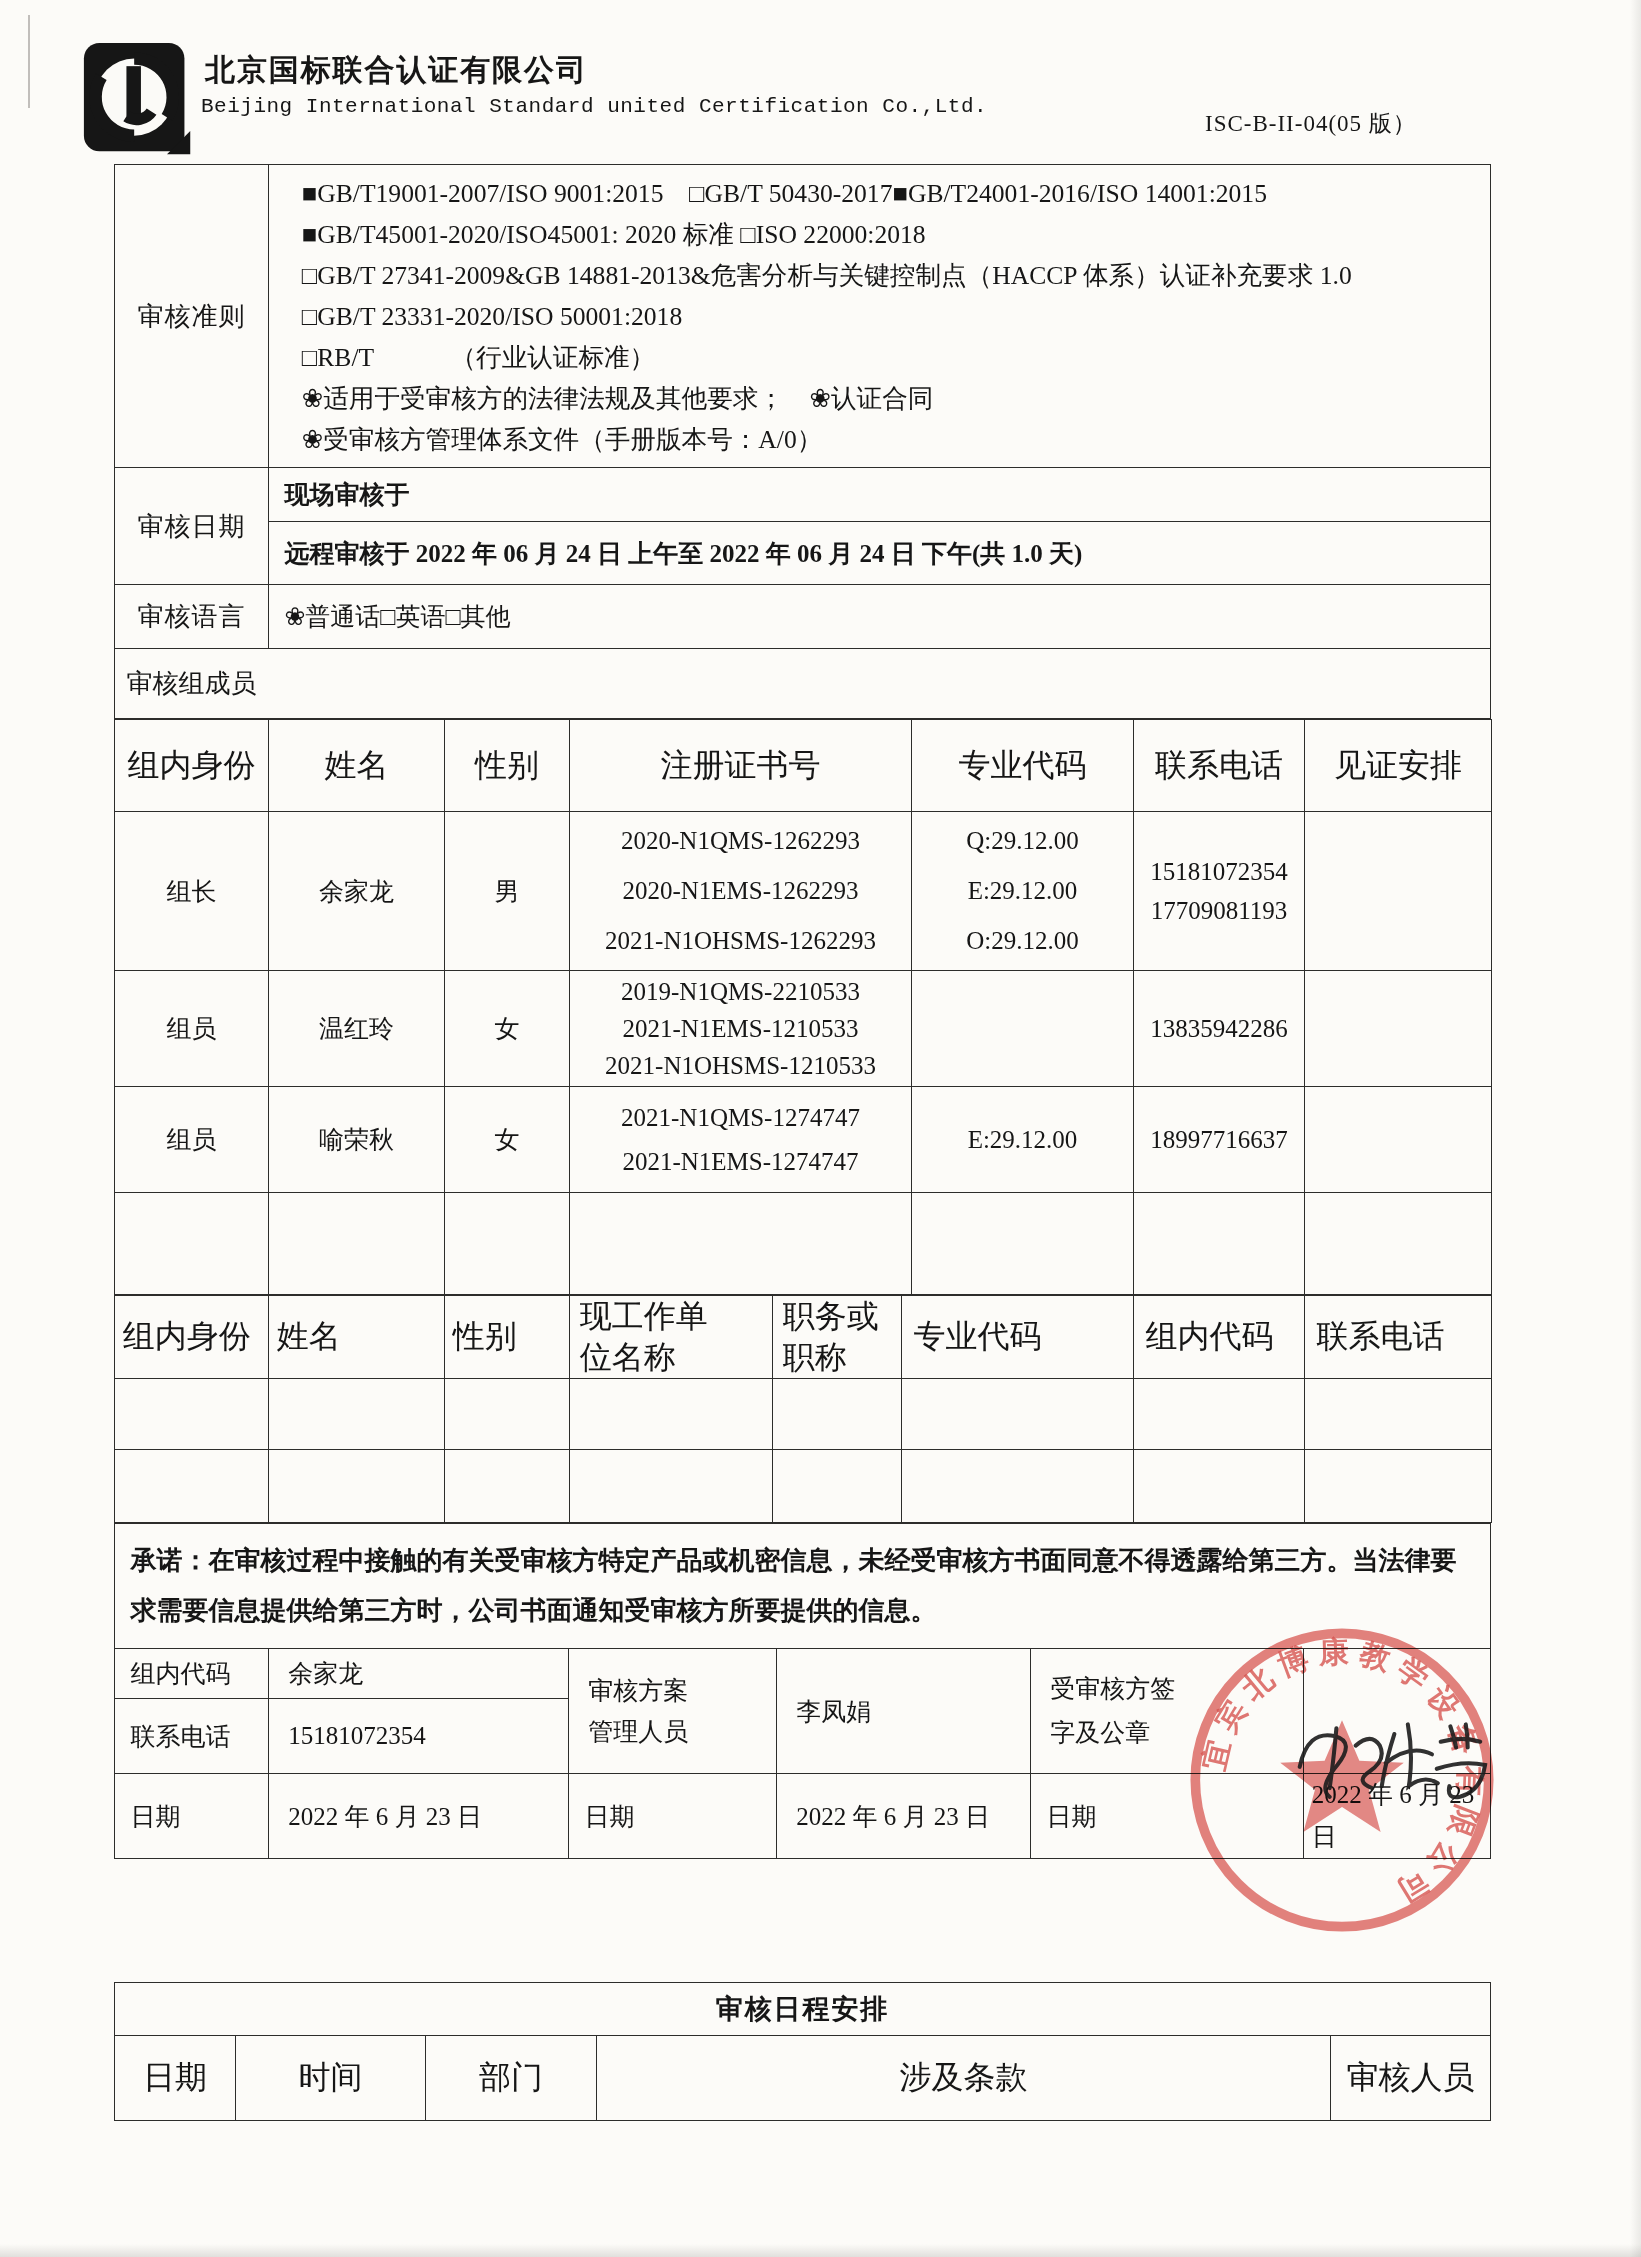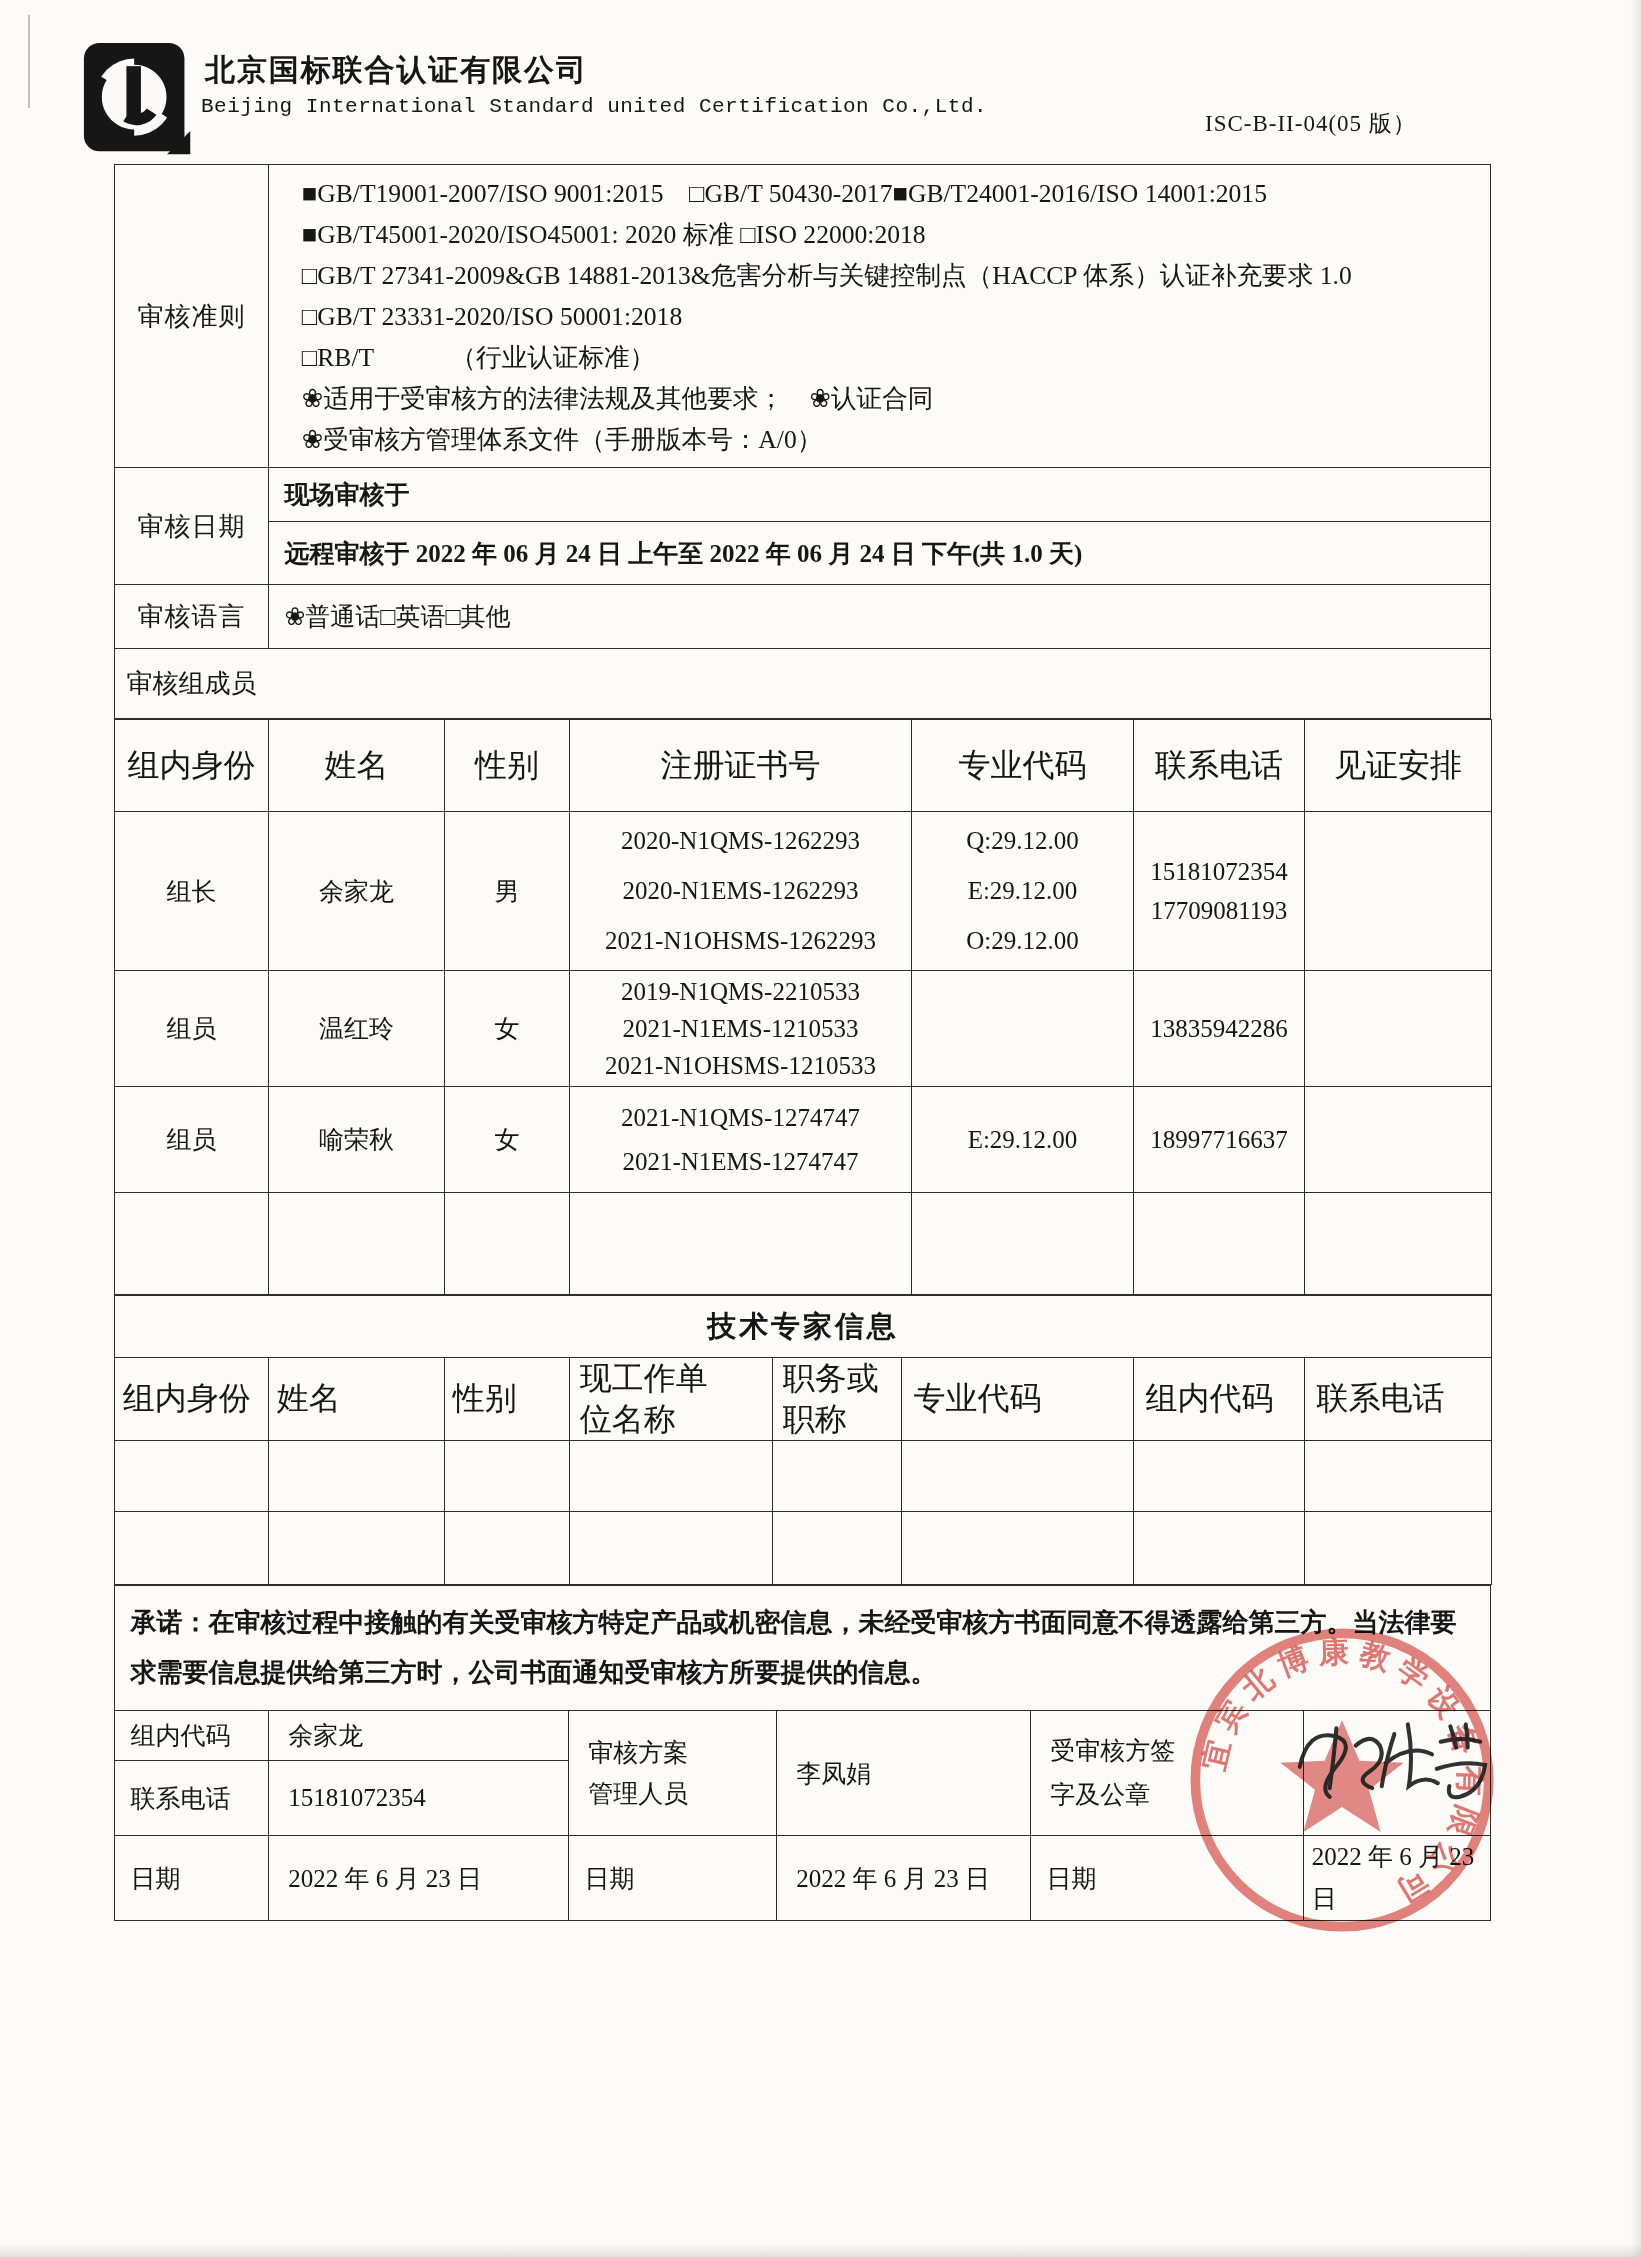--- a/index.html
+++ b/index.html
@@ -207,23 +207,20 @@
       <col style="width:154px">
         <col style="width:176px">
         <col style="width:125px">
         <col style="width:203px">
       <col style="width:129px">
         <col style="width:232px">
         <col style="width:171px">
         <col style="width:187px">
     </colgroup>
     <tbody>
-        <tr style="height:62px">
-      <td class="sect-title" colspan="8">技术专家信息</td>
-    </tr>
     <tr style="height:79px">
       <th style="text-align:left;padding-left:7.7px;">组内身份</th>
       <th style="text-align:left;padding-left:7.7px;">姓名</th>
       <th style="text-align:left;padding-left:7.7px;">性别</th>
       <th style="text-align:left;padding-left:9.7px;"><span class="w45">现工作单位名称</span></th>
       <th style="text-align:left;padding-left:9.7px;"><span class="w4">职务或职称</span></th>
       <th style="text-align:left;padding-left:11.6px;">专业代码</th>
       <th style="text-align:left;padding-left:11.6px;">组内代码</th>
       <th style="text-align:left;padding-left:11.6px;">联系电话</th>
     </tr>
@@ -279,20 +276,41 @@
       <td class="cell-l">日期</td>
       <td class="val-l">2022 年 6 月 23 日</td>
       <td class="cell-l">日期</td>
       <td class="val-l">2022 年 6 月 23 日</td>
       <td class="cell-l">日期</td>
       <td class="val-l" style="padding-left:7.7px;line-height:42px;">2022 年 6 月 23 日</td>
     </tr>
   </tbody>
     </table>
 
+  <table style="margin-top:123px;">
+    <colgroup>
+      <col style="width:121px">
+        <col style="width:190px">
+        <col style="width:171px">
+      <col style="width:734px">
+        <col style="width:160px">
+    </colgroup>
+    <tbody>
+        <tr style="height:53px">
+      <td class="sched-title" colspan="5">审核日程安排</td>
+    </tr>
+    <tr style="height:85px">
+      <th>日期</th>
+      <th>时间</th>
+      <th>部门</th>
+      <th>涉及条款</th>
+      <th>审核人员</th>
+    </tr>
+  </tbody>
+    </table>
 
 </div>
 
 <div class="stamp">
   <svg width="332" height="332" viewBox="0 0 344 344">
     <defs>
       <path id="ringPath" d="M172,172 m-122,0 a122,122 0 1 1 244,0 a122,122 0 1 1 -244,0"></path>
     </defs>
     <circle cx="172" cy="172" r="152" fill="none" stroke="#d9534f" stroke-width="10" opacity="0.72"></circle>
     <polygon points="172,110 190,152 236,154 200,182 212,226 172,200 132,226 144,182 108,154 154,152" fill="#d9534f" opacity="0.68"></polygon>

